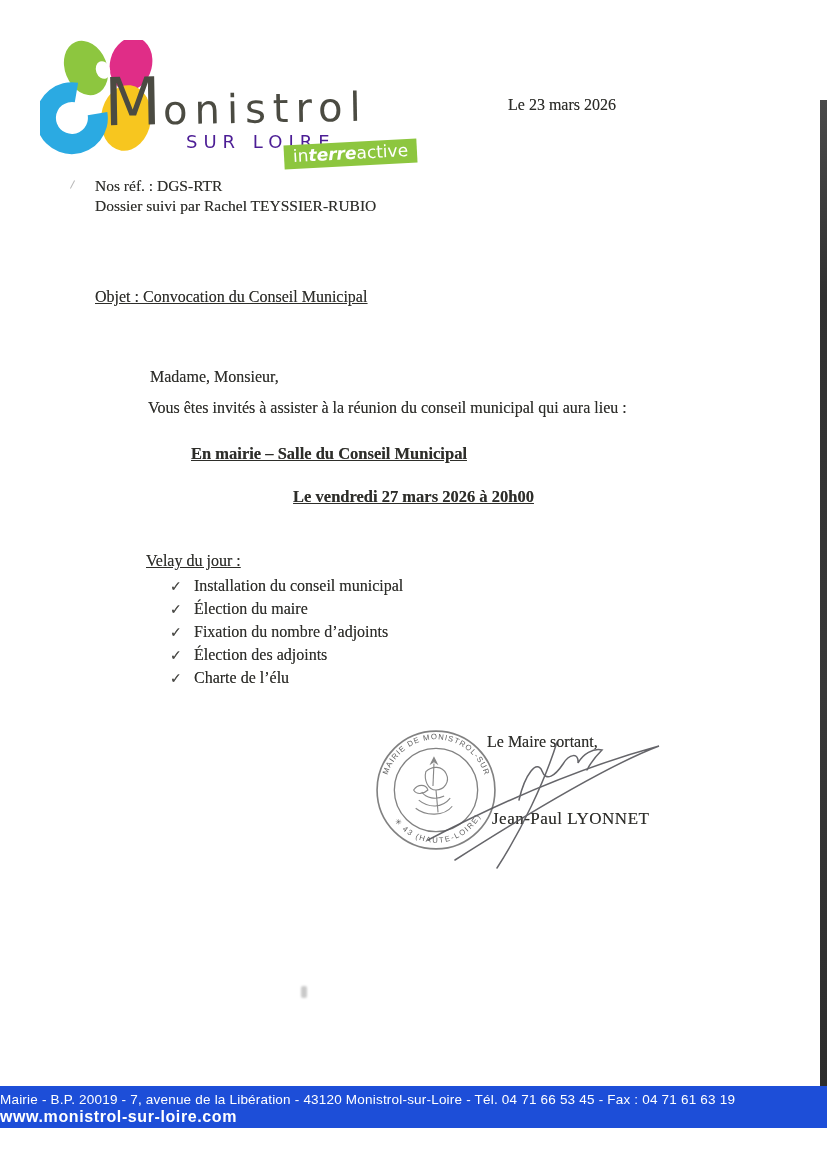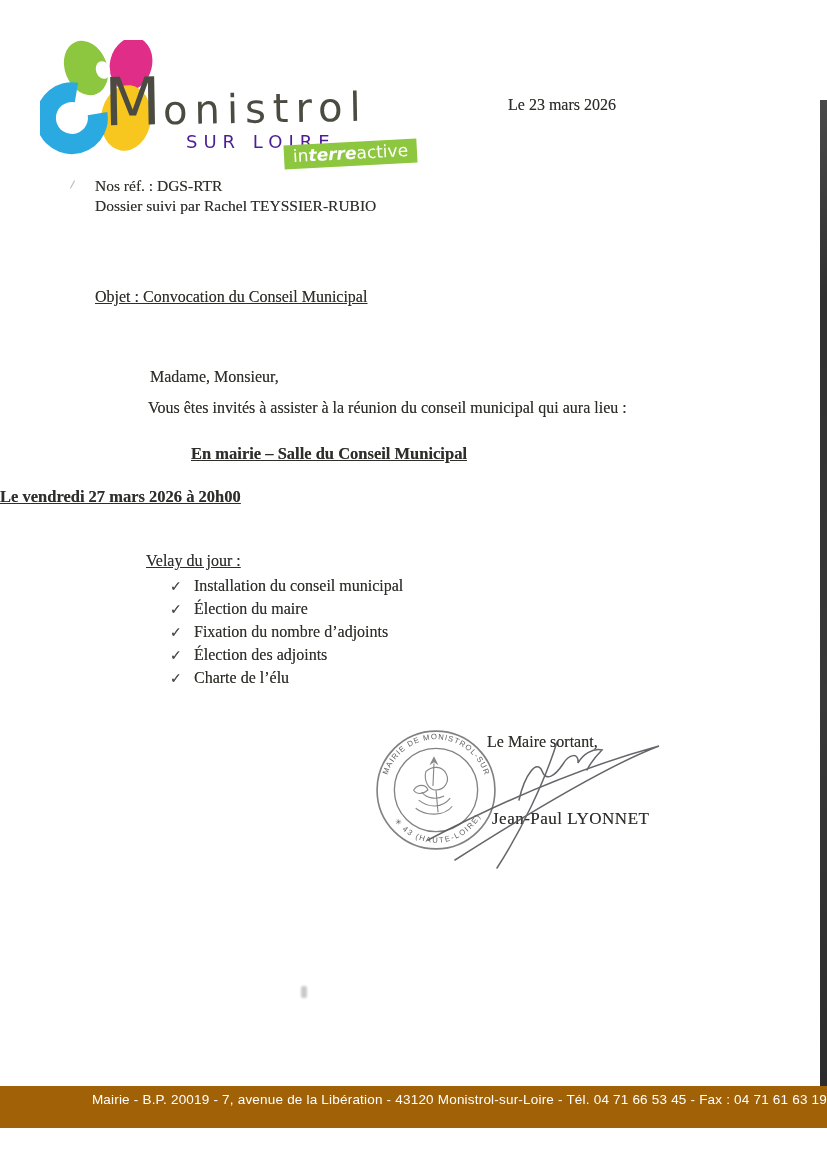--- a/index.html
+++ b/index.html
@@ -30,41 +30,41 @@
   .date-line{position:absolute;left:508px;top:96px;font-size:16px;}
   .ref-block{position:absolute;left:95px;top:176px;font-size:15.5px;line-height:19.5px;}
   .email-link{color:#3f5fae;text-decoration:underline;}
   .ref-slash{position:absolute;left:72px;top:180px;width:1px;height:9px;background:#9a9a9a;transform:rotate(28deg);opacity:.7;}
   
   .subject-line{position:absolute;left:95px;top:288px;font-size:16px;text-decoration:underline;}
   .u{text-decoration:underline;}
   .salutation{position:absolute;left:150px;top:356px;font-size:16px;margin-top:12px;}
   .intro{position:absolute;left:148px;top:399px;font-size:16px;}
   .venue-line{position:absolute;left:0;top:444px;width:658px;text-align:center;font-size:16.5px;font-weight:bold;text-decoration:underline;}
-  .datetime-line{position:absolute;left:0;top:487px;width:827px;font-size:16.5px;font-weight:bold;text-decoration:underline;}
+  .datetime-line{position:absolute;left:0;top:487px;width:827px;text-align:center;font-size:16.5px;font-weight:bold;text-decoration:underline;}
   .agenda-title{position:absolute;left:146px;top:552px;font-size:16px;text-decoration:underline;}
   .agenda-list{position:absolute;left:170px;top:577px;font-size:16px;}
   .agenda-item{display:flex;align-items:baseline;height:23px;}
   .check{width:24px;color:#4a4a46;font-family:"DejaVu Sans", sans-serif;font-size:14px;}
   
   .stamp{position:absolute;left:373px;top:727px;}
   .sig-title{position:absolute;left:487px;top:733px;font-size:16px;font-family:Liberation Serif, serif;}
   .sig-name{position:absolute;left:492px;top:809px;font-size:17px;letter-spacing:.5px;}
   .sig-flourish{position:absolute;left:413px;top:726px;}
   .speck{position:absolute;left:301px;top:986px;width:6px;height:12px;background:#8a8a8a;opacity:.45;filter:blur(1px);border-radius:2px;}
   
   .scan-edge{position:absolute;right:0;top:100px;width:7px;height:986px;
     background:linear-gradient(to bottom,#4a4a4a,#303030 20%,#383838 60%,#2c2c2c);}
   
   .footer-green{
-    position:absolute;left:0;top:1086px;width:827px;height:42px;background:#a16207;
-    font-family:"Liberation Sans", sans-serif;color:#ffffff;text-align:right;
+    position:absolute;left:0;top:1086px;width:827px;height:42px;background:#1d4ed8;
+    font-family:"Liberation Sans", sans-serif;color:#ffffff;text-align:left;
   }
   .footer-address{padding-top:6px;font-size:13.5px;letter-spacing:.2px;}
-  .footer-site{font-size:16px;font-weight:bold;letter-spacing:.6px;margin-top:19px;}
+  .footer-site{font-size:16px;font-weight:bold;letter-spacing:.6px;margin-top:1px;}
   .footer-gray{
     position:absolute;left:0;top:1128px;width:827px;height:34px;background:#dbdbd6;
     font-family:"Liberation Sans", sans-serif;color:#93a183;text-align:center;
     font-style:italic;font-size:11.5px;line-height:30px;
   }
 </style>
 </head>
 <body>
 
 <div class="page">

